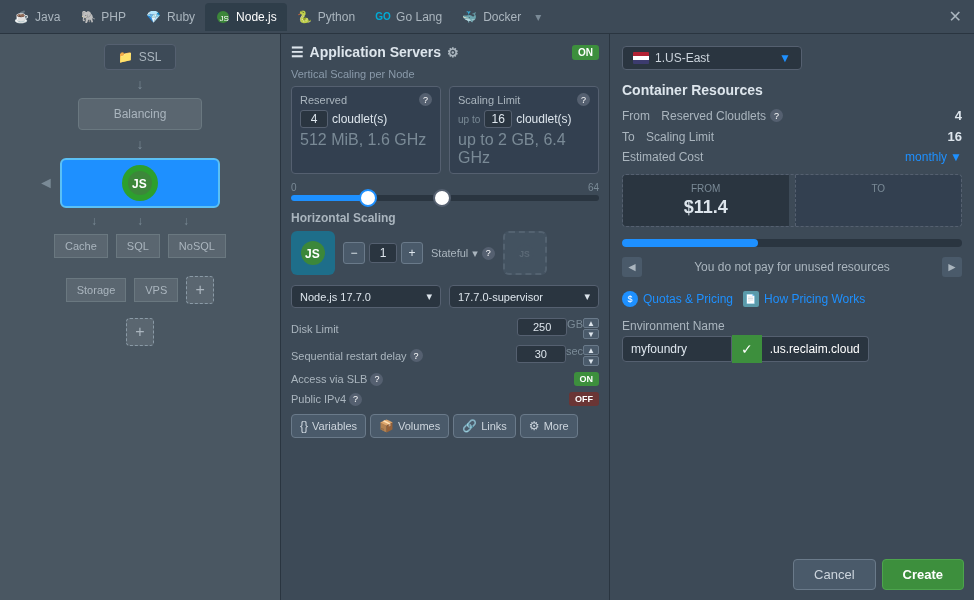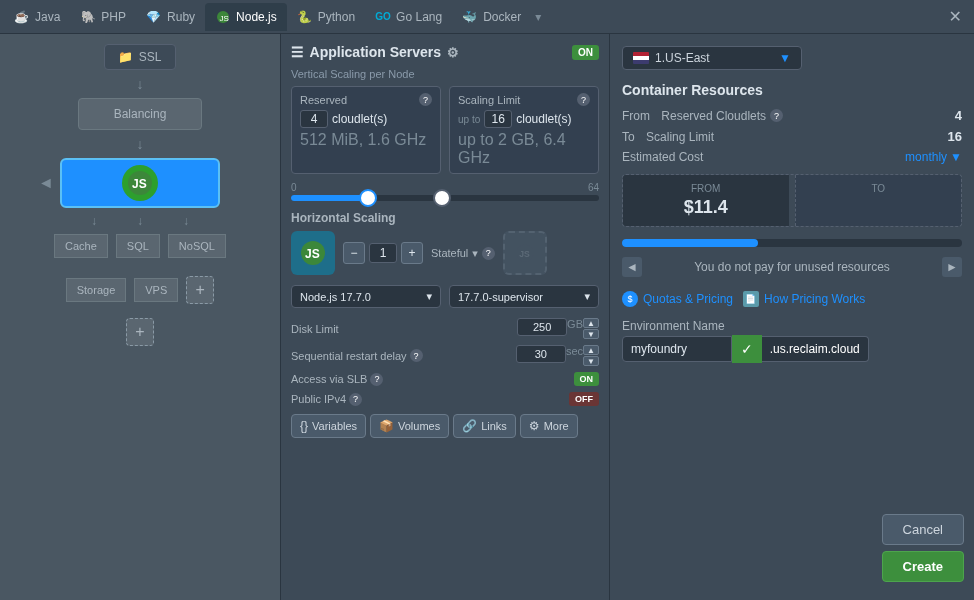--- a/index.html
+++ b/index.html
@@ -703,26 +703,25 @@
       border-left: none;
       padding: 5px 8px;
       color: #ffffff;
       font-size: 12px;
       border-radius: 0 4px 4px 0;
     }
 
     
     .bottom-buttons {
       position: absolute;
-      bottom: 8px;
+      bottom: 0;
       right: 0;
       display: flex;
       gap: 6px;
       padding: 10px;
-      flex-direction: column;
     }
     .cancel-btn {
       background: #4a5a6a;
       border: 1px solid #6a7a8a;
       color: #cdd5dd;
       padding: 7px 20px;
       border-radius: 4px;
       cursor: pointer;
       font-size: 13px;
     }

